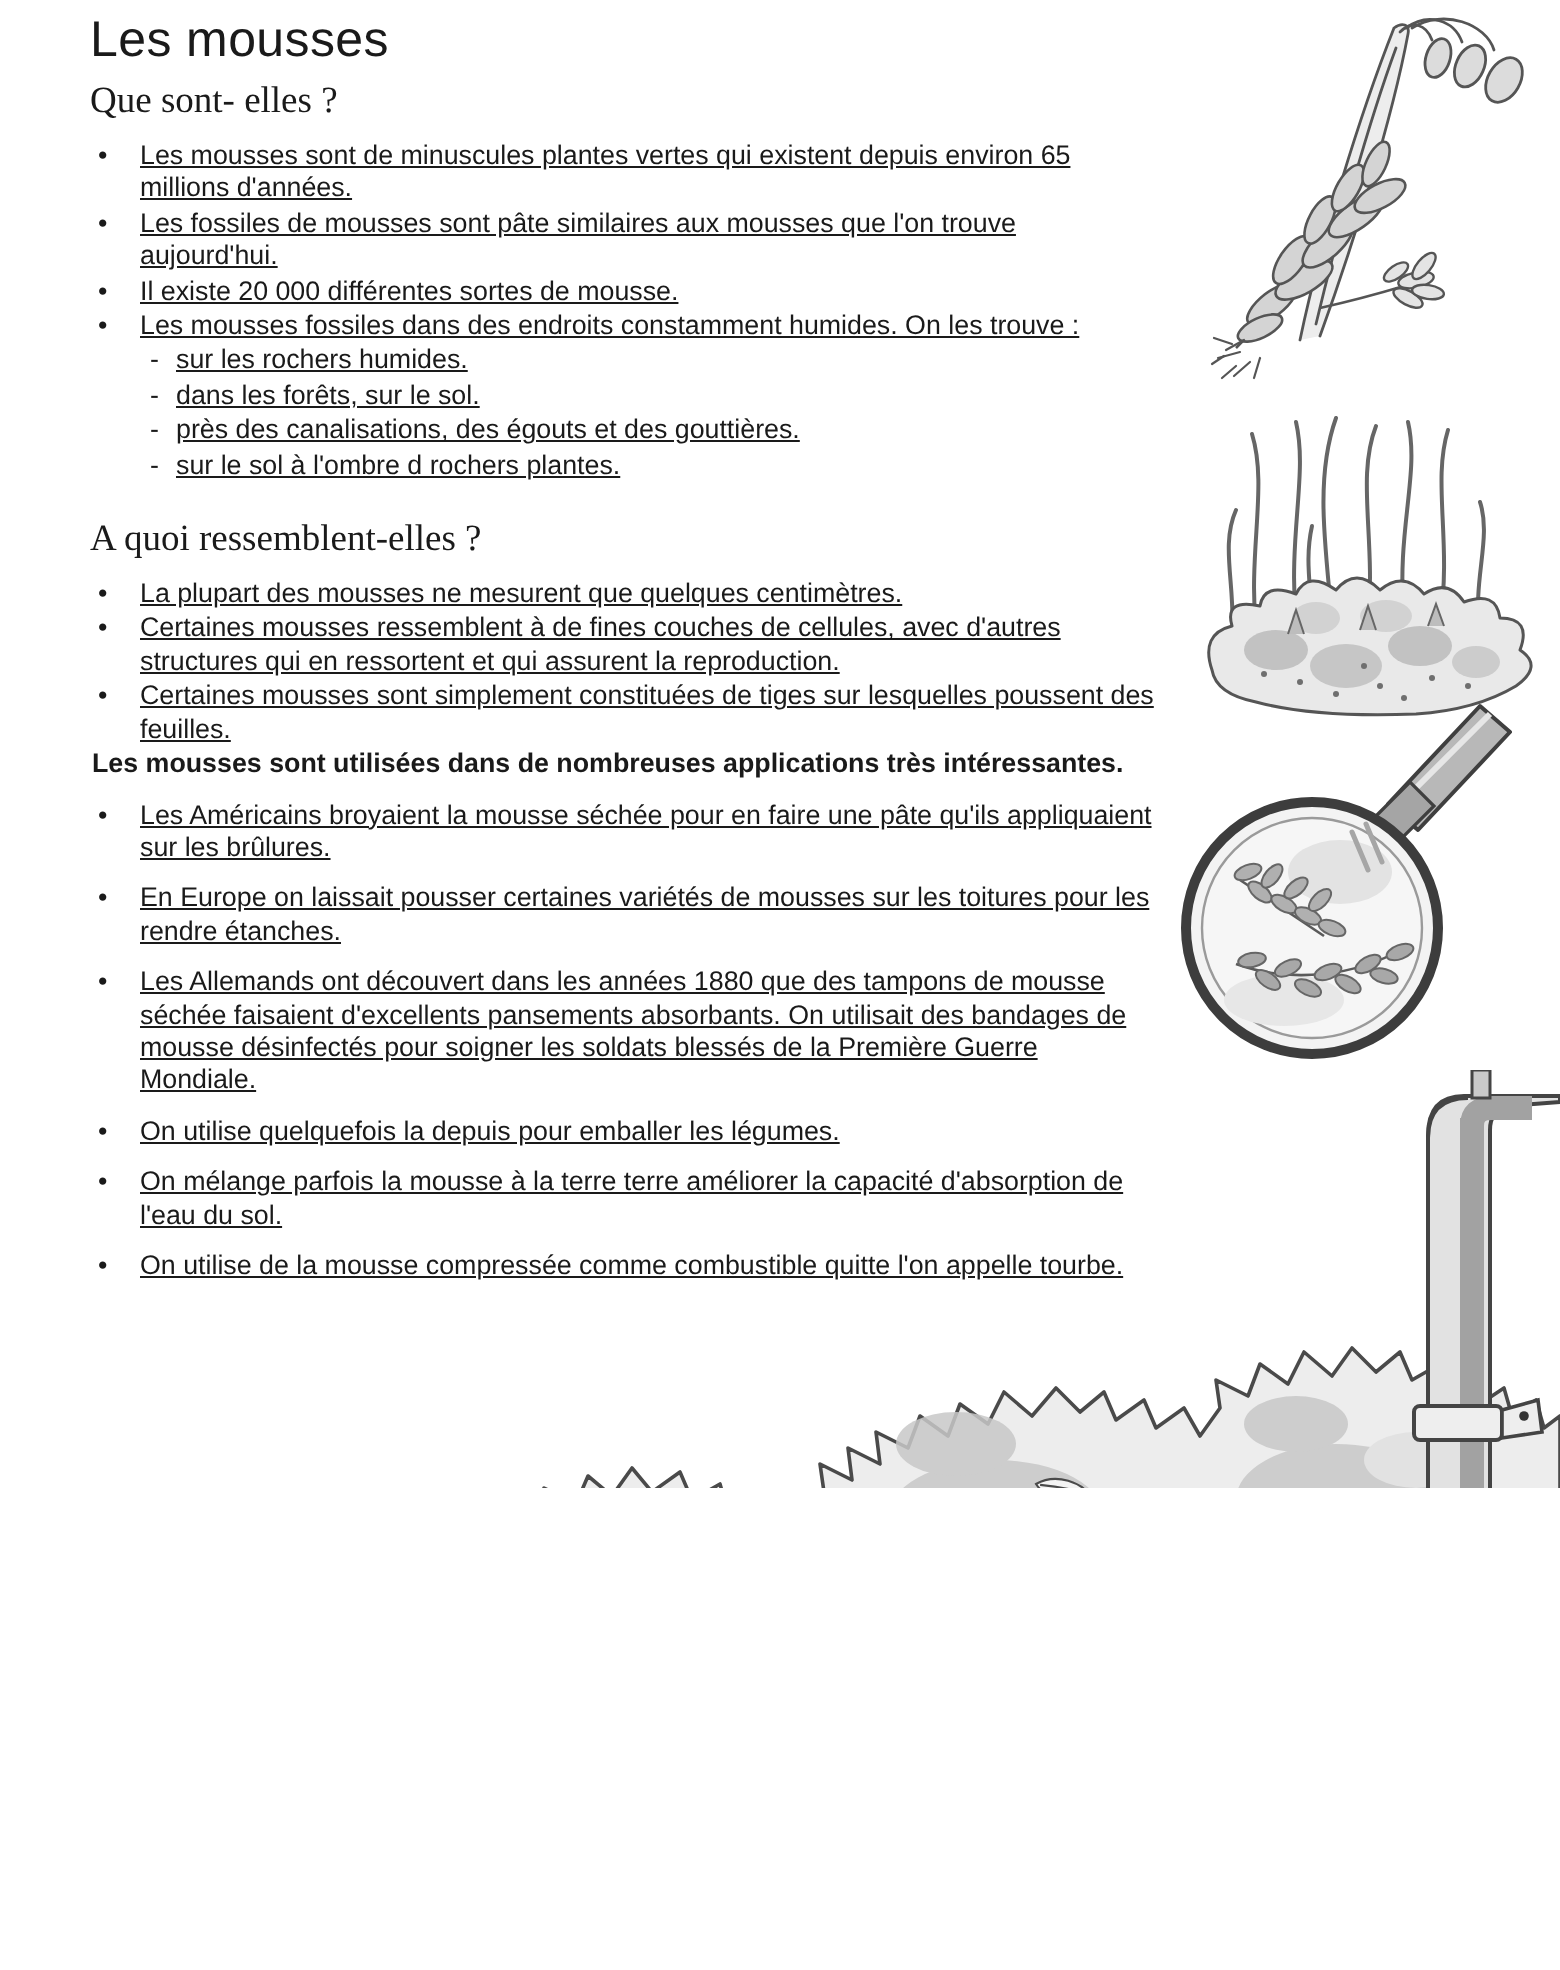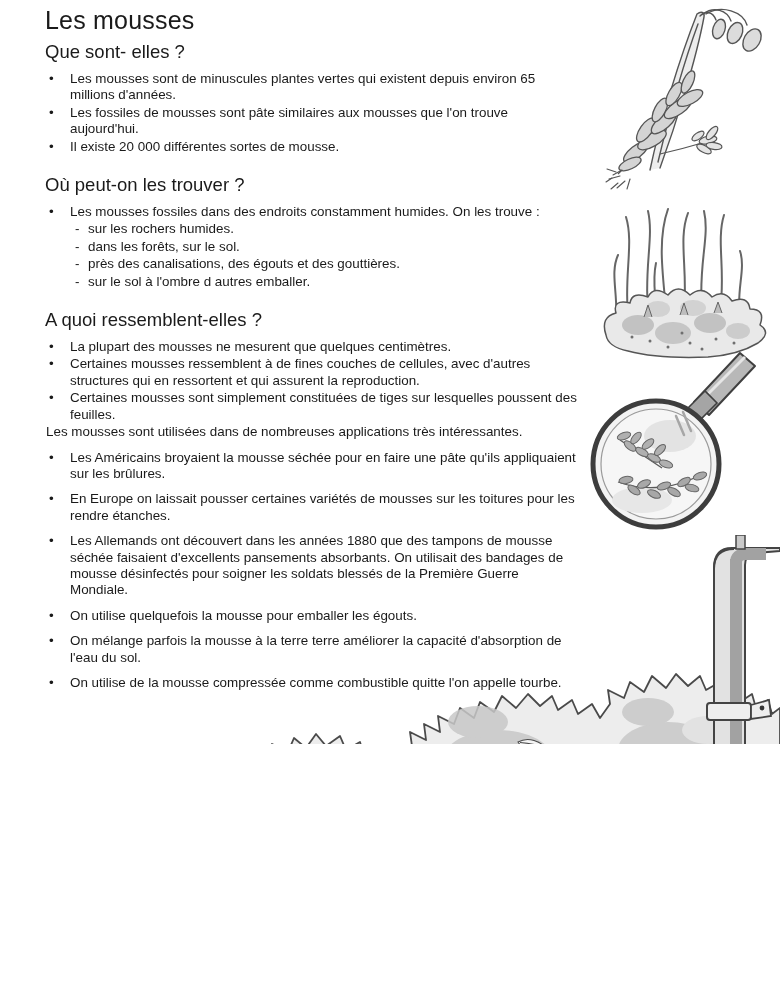--- a/index.html
+++ b/index.html
@@ -1,30 +1,30 @@
 <!DOCTYPE html>
 <html><head>
 <meta charset="utf-8">
 <style>
   html,body{margin:0;padding:0;background:#ffffff;}
   .page{position:relative;width:780px;height:744px;background:#ffffff;overflow:hidden;
         font-family:"Liberation Sans","DejaVu Sans",sans-serif;color:#1a1a1a;}
   .text-col{position:absolute;left:45px;top:6px;width:548px;}
   h1{font-size:25px;font-weight:400;margin:0 0 6px 0;letter-spacing:.2px;}
-  h2{font-size:18.5px;font-weight:400;margin:19px 0 8px 0;}
+  h2{font-size:18.5px;font-weight:400;margin:19px 0 8px 0;font-family:Liberation Serif, serif;}
   h2.first{margin-top:2px;}
   .body-txt{font-size:13.4px;line-height:16.4px;}
   ul{list-style:none;margin:0;padding:0;}
   li{display:flex;font-size:13.4px;line-height:16.4px;margin-bottom:1px;}
   li .mk{flex:none;width:21px;padding-left:4px;}
-  li .tx{flex:1;max-width:508px;}
+  li .tx{flex:1;max-width:508px;text-decoration:underline;}
   ul.dash{margin-left:30px;}
   ul.dash li .mk{width:13px;padding-left:0;}
   .sec4 li{margin-bottom:9px;}
-  .intro{margin:0 0 9px 1px;max-width:520px;}
+  .intro{margin:0 0 9px 1px;max-width:520px;font-weight:bold;}
   .illus{position:absolute;}
   svg{display:block;}
 </style>
 </head>
 <body>
 
 <div class="page">
 
   <div class="text-col">
     <h1>Les mousses</h1>
@@ -38,21 +38,20 @@
       <li>
           <span class="mk">•</span>
           <span class="tx">Les fossiles de mousses sont pâte similaires aux mousses que l'on trouve aujourd'hui.</span>
         </li>
       <li>
           <span class="mk">•</span>
           <span class="tx">Il existe 20 000 différentes sortes de mousse.</span>
         </li>
     </ul>
 
-    <h2>Où peut-on les trouver ?</h2>
     <ul>
       <li>
           <span class="mk">•</span>
           <span class="tx">Les mousses fossiles dans des endroits constamment humides. On les trouve :</span>
         </li>
     </ul>
     <ul class="dash">
       <li>
           <span class="mk">-</span>
           <span class="tx">sur les rochers humides.</span>
@@ -60,21 +59,21 @@
       <li>
           <span class="mk">-</span>
           <span class="tx">dans les forêts, sur le sol.</span>
         </li>
       <li>
           <span class="mk">-</span>
           <span class="tx">près des canalisations, des égouts et des gouttières.</span>
         </li>
       <li>
           <span class="mk">-</span>
-          <span class="tx">sur le sol à l'ombre d autres emballer.</span>
+          <span class="tx">sur le sol à l'ombre d rochers plantes.</span>
         </li>
     </ul>
 
     <h2>A quoi ressemblent-elles ?</h2>
     <ul>
       <li>
           <span class="mk">•</span>
           <span class="tx">La plupart des mousses ne mesurent que quelques centimètres.</span>
         </li>
       <li>
@@ -96,21 +95,21 @@
       <li>
           <span class="mk">•</span>
           <span class="tx">En Europe on laissait pousser certaines variétés de mousses sur les toitures pour les rendre étanches.</span>
         </li>
       <li>
           <span class="mk">•</span>
           <span class="tx">Les Allemands ont découvert dans les années 1880 que des tampons de mousse séchée faisaient d'excellents pansements absorbants. On utilisait des bandages de mousse désinfectés pour soigner les soldats blessés de la Première Guerre Mondiale.</span>
         </li>
       <li>
           <span class="mk">•</span>
-          <span class="tx">On utilise quelquefois la mousse pour emballer les égouts.</span>
+          <span class="tx">On utilise quelquefois la depuis pour emballer les légumes.</span>
         </li>
       <li>
           <span class="mk">•</span>
           <span class="tx">On mélange parfois la mousse à la terre terre améliorer la capacité d'absorption de l'eau du sol.</span>
         </li>
       <li>
           <span class="mk">•</span>
           <span class="tx">On utilise de la mousse compressée comme combustible quitte l'on appelle tourbe.</span>
         </li>
     </ul>

